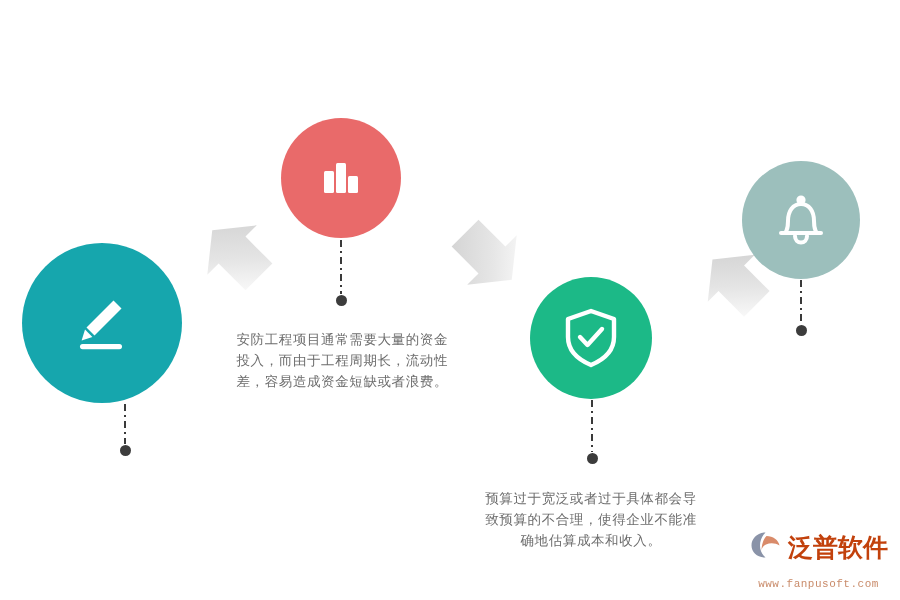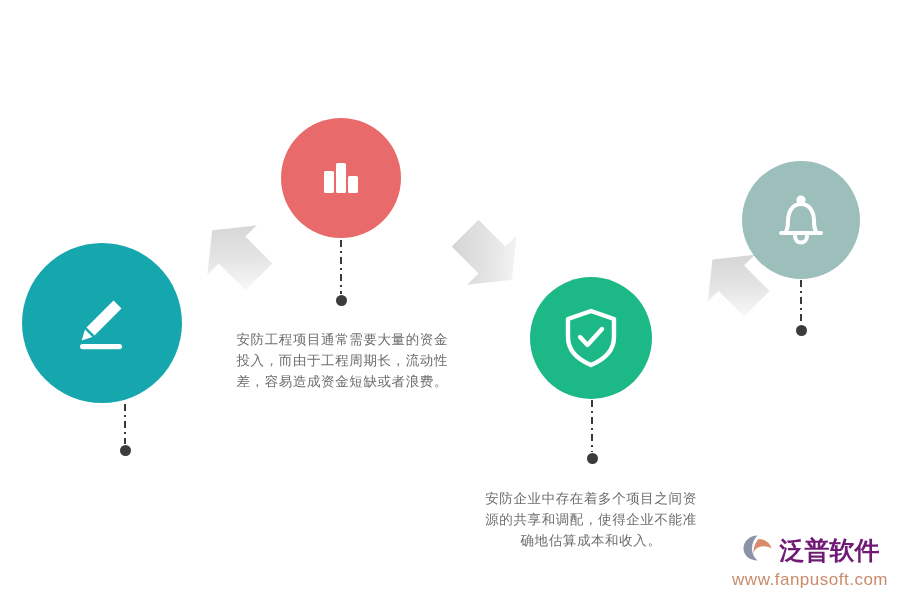--- a/index.html
+++ b/index.html
@@ -89,31 +89,31 @@
     align-items: center;
   }
   .logo-row {
     display: flex;
     align-items: center;
     gap: 5px;
   }
   .logo-text {
     font-size: 25px;
     font-weight: bold;
-    color: #701a75;
+    color: #c2410c;
     letter-spacing: 0px;
     font-family: Liberation Serif, serif;
     line-height: 1;
   }
   .logo-url {
-    font-size: 17px;
+    font-size: 11px;
     color: #c98b6a;
     letter-spacing: 0.5px;
-    font-family: Liberation Sans, sans-serif;
-    margin-top: 3px;
+    font-family: Liberation Mono, monospace;
+    margin-top: 14px;
   }
 </style>
 </head>
 <body>
 
 <div id="canvas">
 
   <div class="arrow" style="left:196px; top:214px; width:82px; height:82px;">
     <svg width="82" height="82" viewBox="0 0 82 82">
       <defs>
@@ -197,21 +197,21 @@
       <svg width="58" height="62" viewBox="0 0 58 62">
         <path d="M29,4 L52,12 L52,30 C52,44 41,53 29,58 C17,53 6,44 6,30 L6,12 Z" fill="none" stroke="#ffffff" stroke-width="4.4" stroke-linejoin="round"></path>
         <path d="M18,30 L25.5,38 L40,22" fill="none" stroke="#ffffff" stroke-width="4.4" stroke-linecap="round" stroke-linejoin="round"></path>
       </svg>
     </span>
   </div>
   <div class="connector" style="left:591px; top:400px; height:64px;">
     <div class="connector-line"></div>
     <div class="connector-dot"></div>
   </div>
-  <div class="caption" style="left:483px; top:488px; width:216px;">安防企业中存在着多个项目之间资源的共享和调配，使得企业不能准确地估算成本和收入。</div>
+  <div class="caption" style="left:483px; top:488px; width:216px;">预算过于宽泛或者过于具体都会导致预算的不合理，使得企业不能准确地估算成本和收入。</div>
 
   <div class="node-circle" style="left:742px; top:161px; width:118px; height:118px; background:#9CBFBC;">
     <span class="node-icon">
       <svg width="56" height="58" viewBox="0 0 56 58">
         <g fill="none" stroke="#ffffff" stroke-width="4" stroke-linecap="round" stroke-linejoin="round">
           <path d="M12,42 C12,42 15,39 15,30 C15,20 20,13 28,13
                    C36,13 41,20 41,30 C41,39 44,42 44,42 Z"></path>
           <line x1="8" y1="42" x2="48" y2="42"></line>
           <path d="M22,45 C22,49 24.8,51.5 28,51.5 C31.2,51.5 34,49 34,45"></path>
           <circle cx="28" cy="9" r="2.6" fill="#ffffff"></circle>

